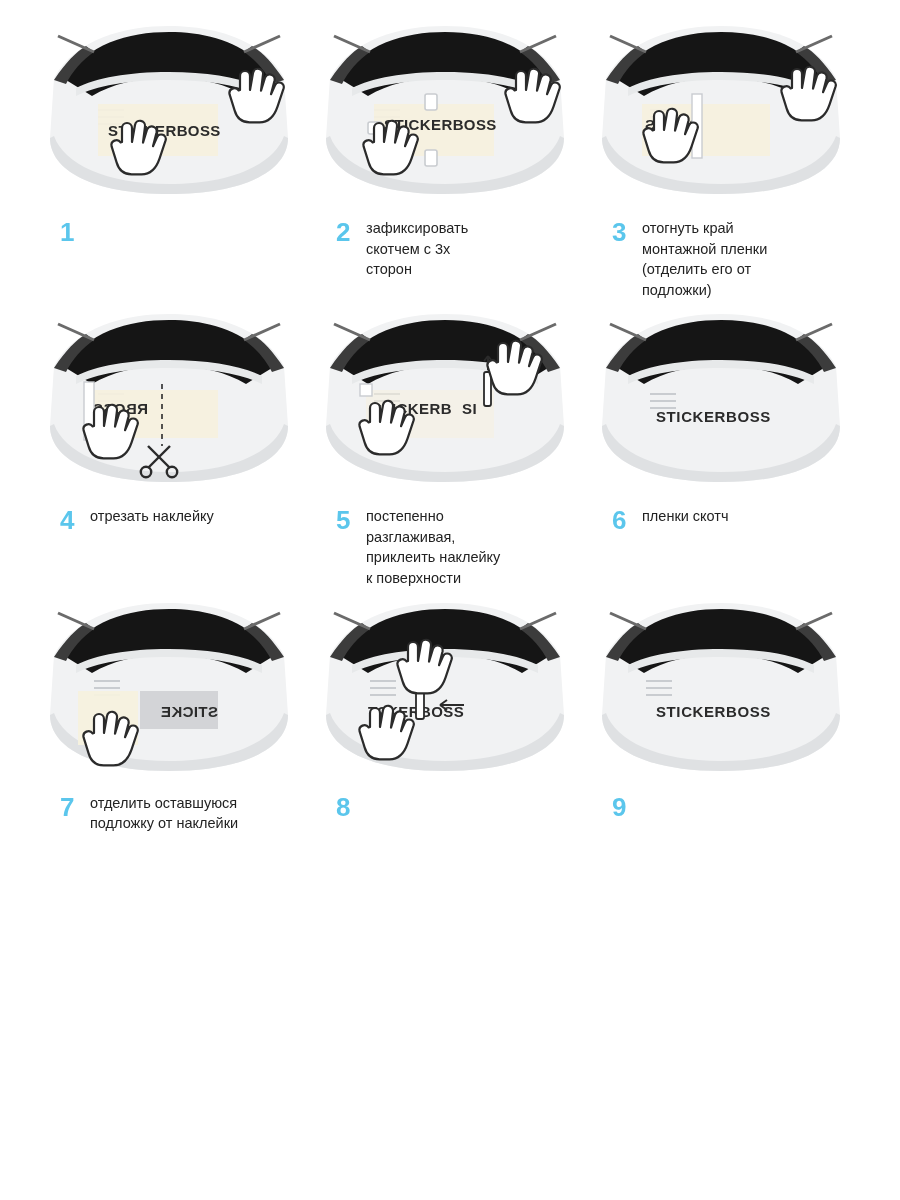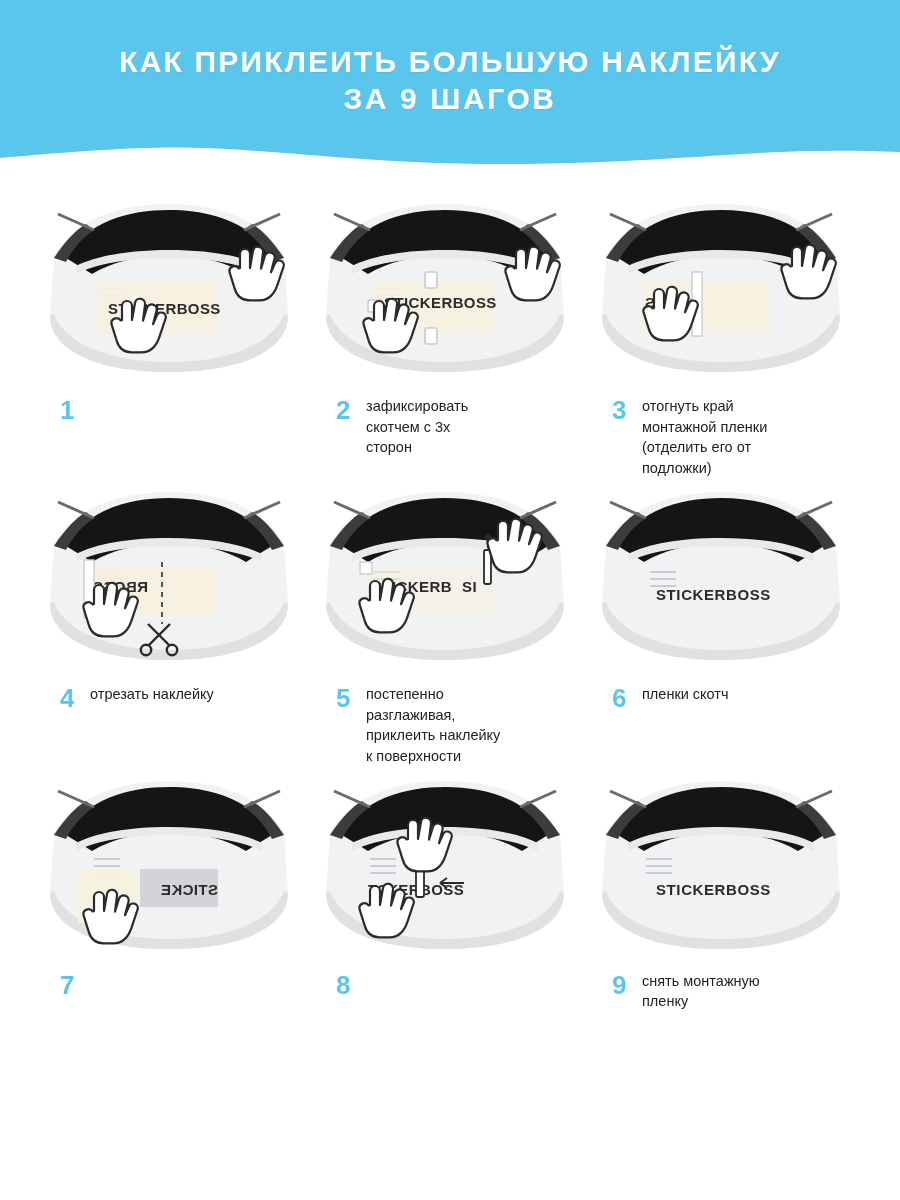--- a/index.html
+++ b/index.html
@@ -107,32 +107,20 @@
     white-space: pre-line;
     flex: 1 1 auto;
   }
   .row3 .caption { padding-top: 12px; }
 </style>
 </head>
 <body>
 
 <div class="page">
 
-  <div class="header">
-    <div class="header-inner">
-      <div class="header-title">
-        <span>КАК ПРИКЛЕИТЬ БОЛЬШУЮ НАКЛЕЙКУ</span>
-        <span class="line2">ЗА 9 ШАГОВ</span>
-      </div>
-    </div>
-    <svg class="header-wave" viewBox="0 0 900 48" preserveAspectRatio="none">
-      <path d="M0,0 L900,0 L900,20 C760,14 700,30 520,32 C380,33 300,20 205,16 C150,14 90,18 0,26 Z" fill="#5bc6ec"></path>
-      <path d="M0,26 C90,18 150,14 205,16 C300,20 380,33 520,32 C700,30 760,14 900,20 L900,48 L0,48 Z" fill="#ffffff"></path>
-    </svg>
-  </div>
 
   <div class="grid">
 
     <div class="row row1">
 
       <div class="cell">
         <div class="illus">
           <svg width="266" height="186" viewBox="0 0 266 186">
             <g>
               <path d="M18,60 C40,20 90,8 133,8 C176,8 226,20 248,60 L252,120 C252,152 210,176 133,176 C56,176 14,152 14,120 Z" fill="#f1f2f3"></path>
@@ -382,20 +370,22 @@
             <rect x="42" y="96" width="60" height="54" fill="#f6f1de" opacity="0.95"></rect>
             <rect x="104" y="96" width="78" height="38" fill="#b9bcc0" opacity="0.55"></rect>
             <text x="108" y="122" font-family="Liberation Sans, sans-serif" font-size="15" font-weight="bold" fill="#2b2b2b" letter-spacing="0.4" transform="scale(-1,1) translate(-290,0)">STICKE</text>
             <g>
               <path d="M58,138 l0,-14 a5,5 0 0 1 10,0 l0,14 l3,-17 a5,5 0 0 1 10,1.6 l-2,16 l4,-13 a5,5 0 0 1 9.6,2.6 l-3.6,14 l4,-9 a4.6,4.6 0 0 1 8.6,3.2 l-6,18 c-3,9 -8,16 -18,16 l-10,0 c-8,0 -13,-5 -15,-12 l-5,-16 a5,5 0 0 1 9,-4 Z" fill="#ffffff" stroke="#2b2b2b" stroke-width="2.2" stroke-linejoin="round"></path>
             </g>
           </svg>
         </div>
         <div class="caption">
           <div class="step-num">7</div>
+          <div class="step-text">отделить оставшуюся
+подложку от наклейки</div>
         </div>
       </div>
 
       <div class="cell">
         <div class="illus">
           <svg width="266" height="186" viewBox="0 0 266 186">
             <g>
               <path d="M18,60 C40,20 90,8 133,8 C176,8 226,20 248,60 L252,120 C252,152 210,176 133,176 C56,176 14,152 14,120 Z" fill="#f1f2f3"></path>
               <path d="M30,62 C50,26 92,14 133,14 C174,14 216,26 236,62 L210,78 C190,66 166,60 133,60 C100,60 76,66 56,78 Z" fill="#151515"></path>
               <path d="M18,62 C30,44 40,34 50,28 L58,34 C46,42 36,54 30,66 Z" fill="#3c3c3c"></path>
@@ -448,21 +438,19 @@
                 <line x1="58" y1="100" x2="84" y2="100"></line>
               </g>
               <path d="M22,18 L58,34" stroke="#6b6b6b" stroke-width="3" fill="none"></path>
               <path d="M244,18 L208,34" stroke="#6b6b6b" stroke-width="3" fill="none"></path>
             </g>
             <text x="68" y="122" font-family="Liberation Sans, sans-serif" font-size="15" font-weight="bold" fill="#2b2b2b" letter-spacing="0.6">STICKERBOSS</text>
           </svg>
         </div>
         <div class="caption">
           <div class="step-num">9</div>
-          <div class="step-text">снять монтажную
-пленку</div>
         </div>
       </div>
 
     </div>
 
   </div>
 </div>
 
 </body></html>

